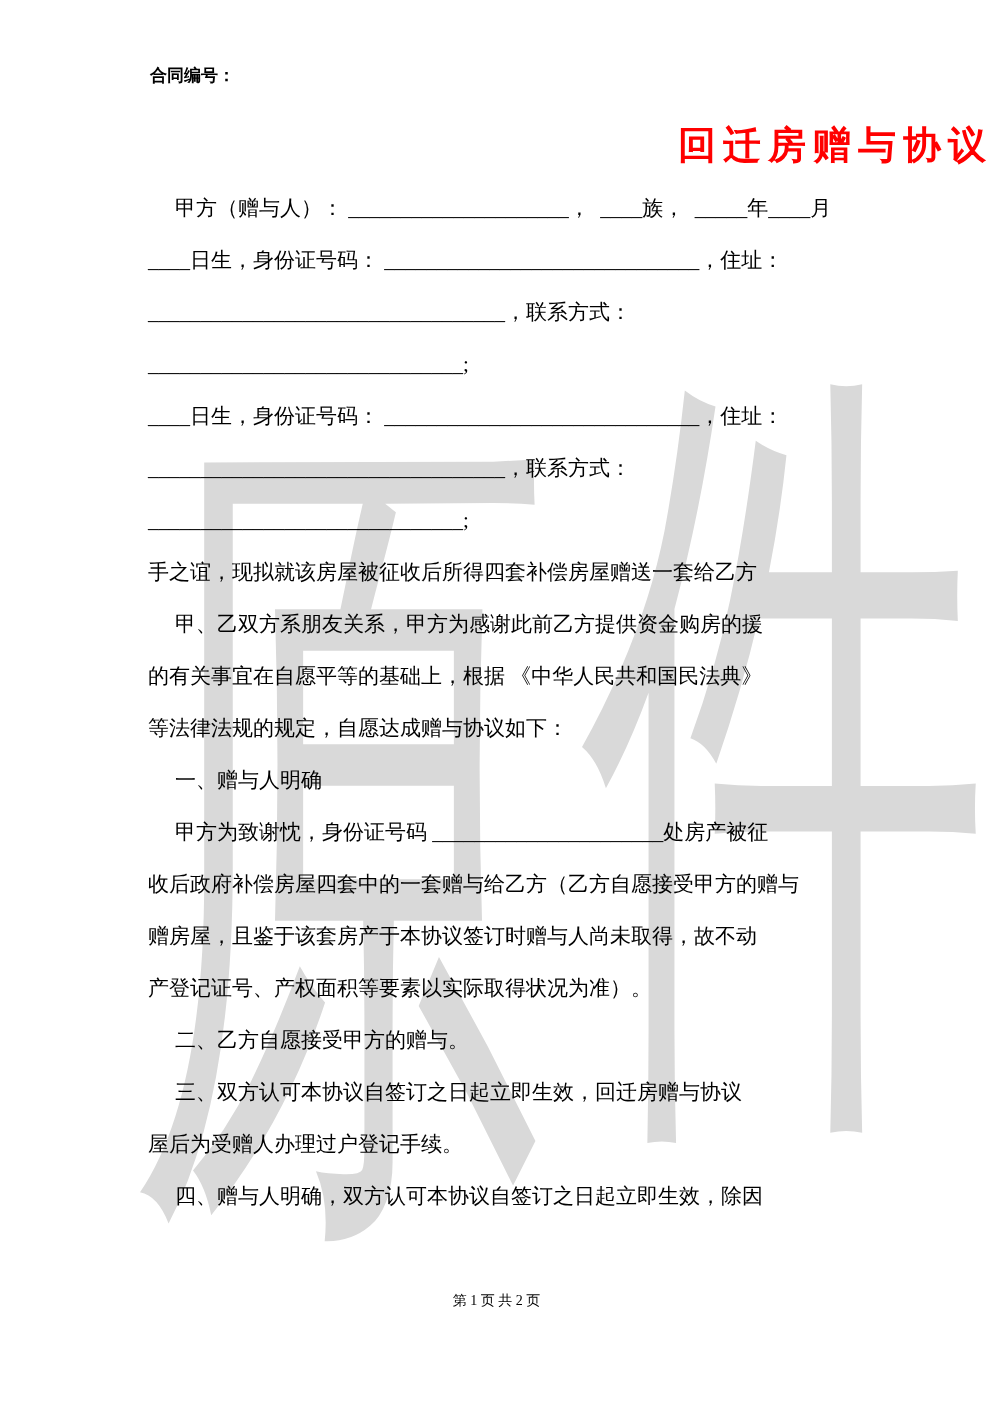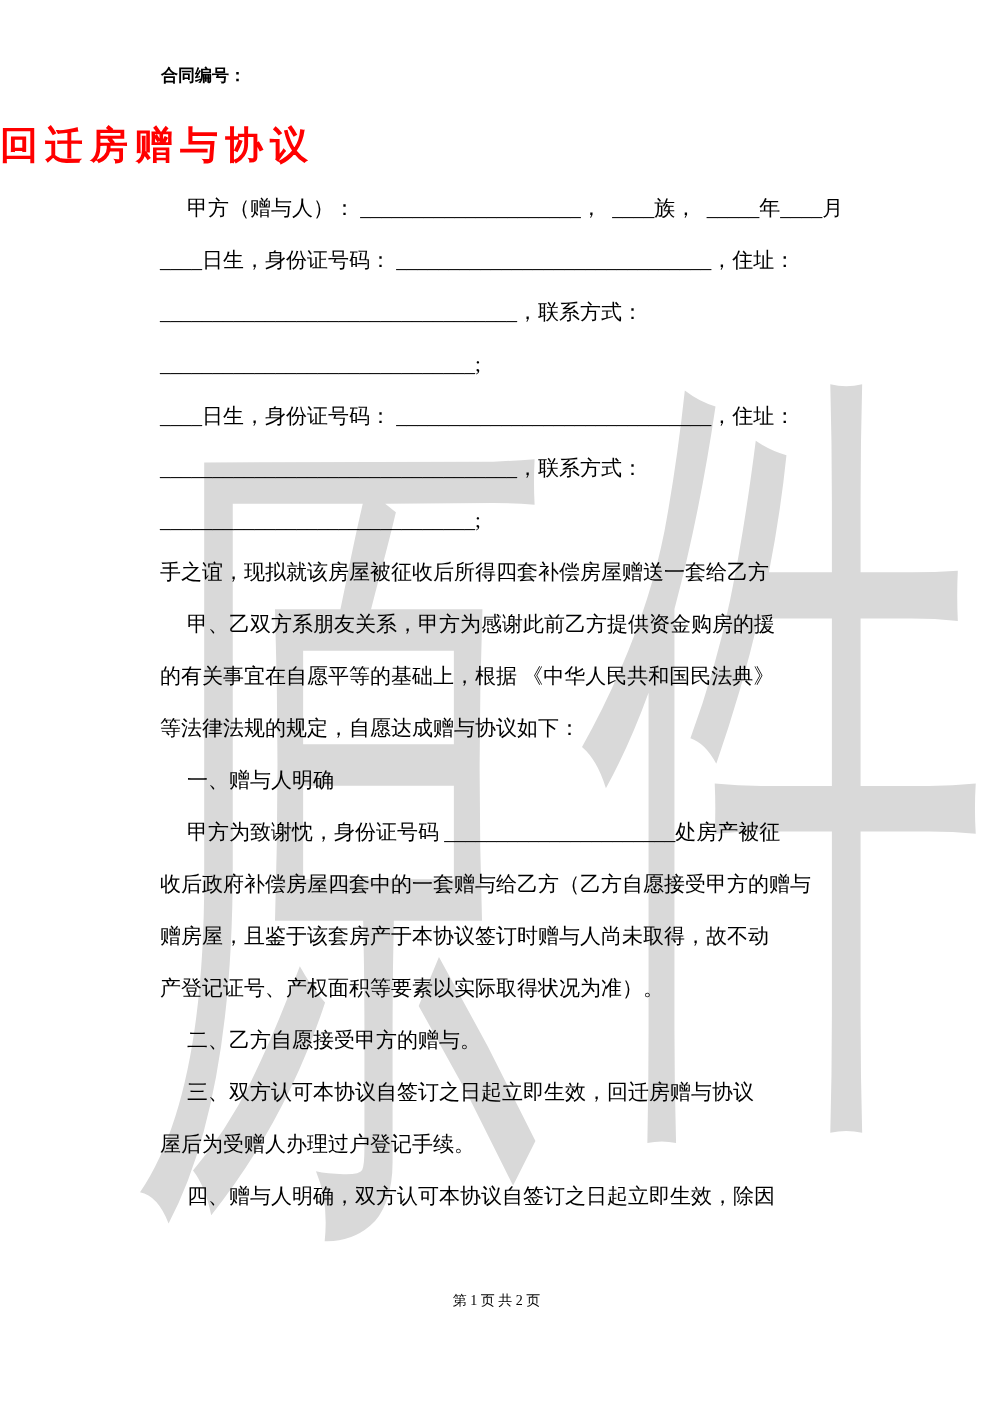--- a/index.html
+++ b/index.html
@@ -5,31 +5,31 @@
   html,body { margin:0; padding:0; background:#ffffff; }
   .page {
     position:relative;
     width:993px; height:1404px;
     background:#ffffff;
     overflow:hidden;
     font-family:"Liberation Serif","DejaVu Serif",serif;
     color:#000;
   }
   .contract-no {
-    position:absolute; left:161px; top:64px;
+    position:absolute; left:150px; top:64px;
     font-size:17px; font-weight:bold; z-index:2; white-space:pre;
   }
   .doc-title {
     position:absolute; left:0; top:120px; width:100%;
-    text-align:left;
+    text-align:right;
     font-size:38px; font-weight:bold; letter-spacing:7px;
     color:#ff0000; z-index:2; white-space:pre;
   }
   .doc-body {
-    position:absolute; left:148px; top:182px; width:720px; z-index:2;margin-left:12px;
+    position:absolute; left:148px; top:182px; width:720px; z-index:2;
   }
   .line {
     height:52px; line-height:52px;
     font-size:21px; white-space:pre; overflow:visible;
   }
   .line.indent { padding-left:27px; }
   .page-footer {
     position:absolute; left:0; top:1292px; width:100%;
     text-align:center; font-size:14px; z-index:2; white-space:pre;
   }

